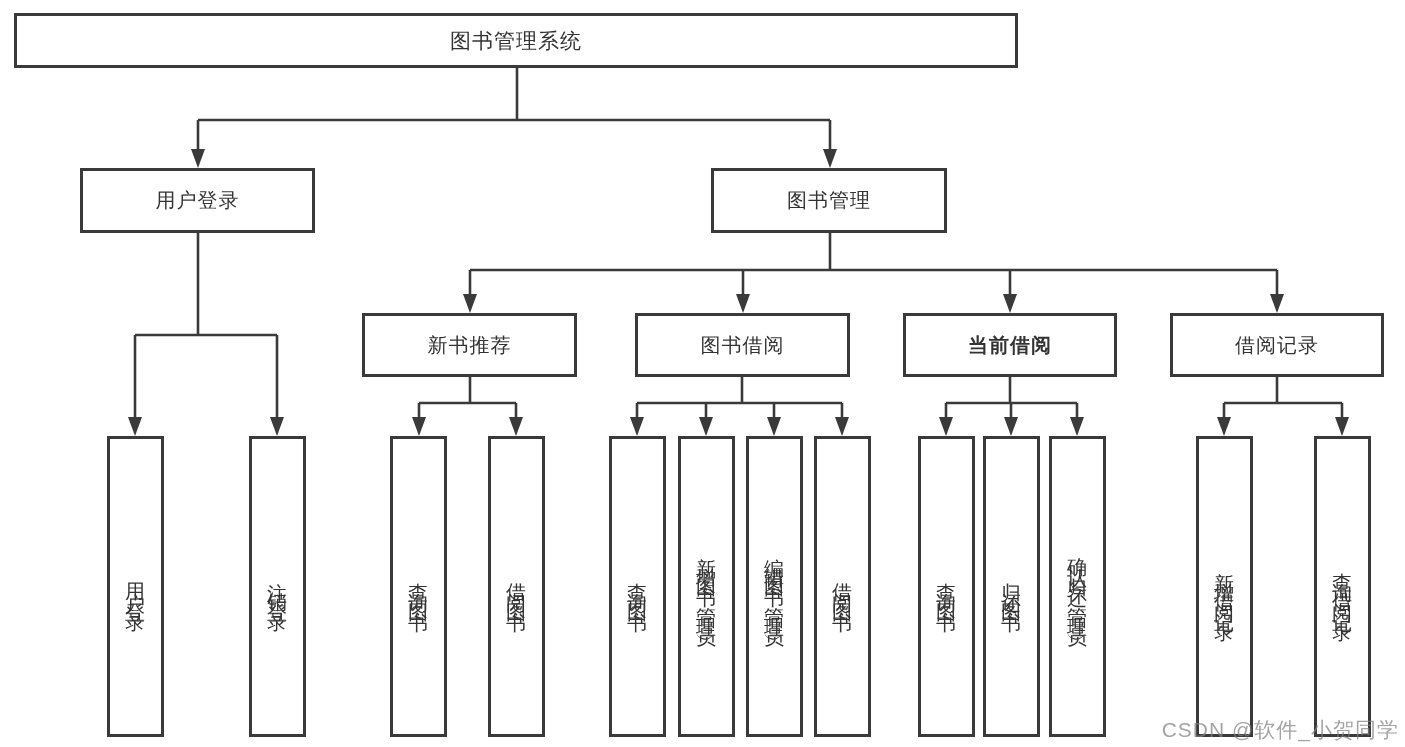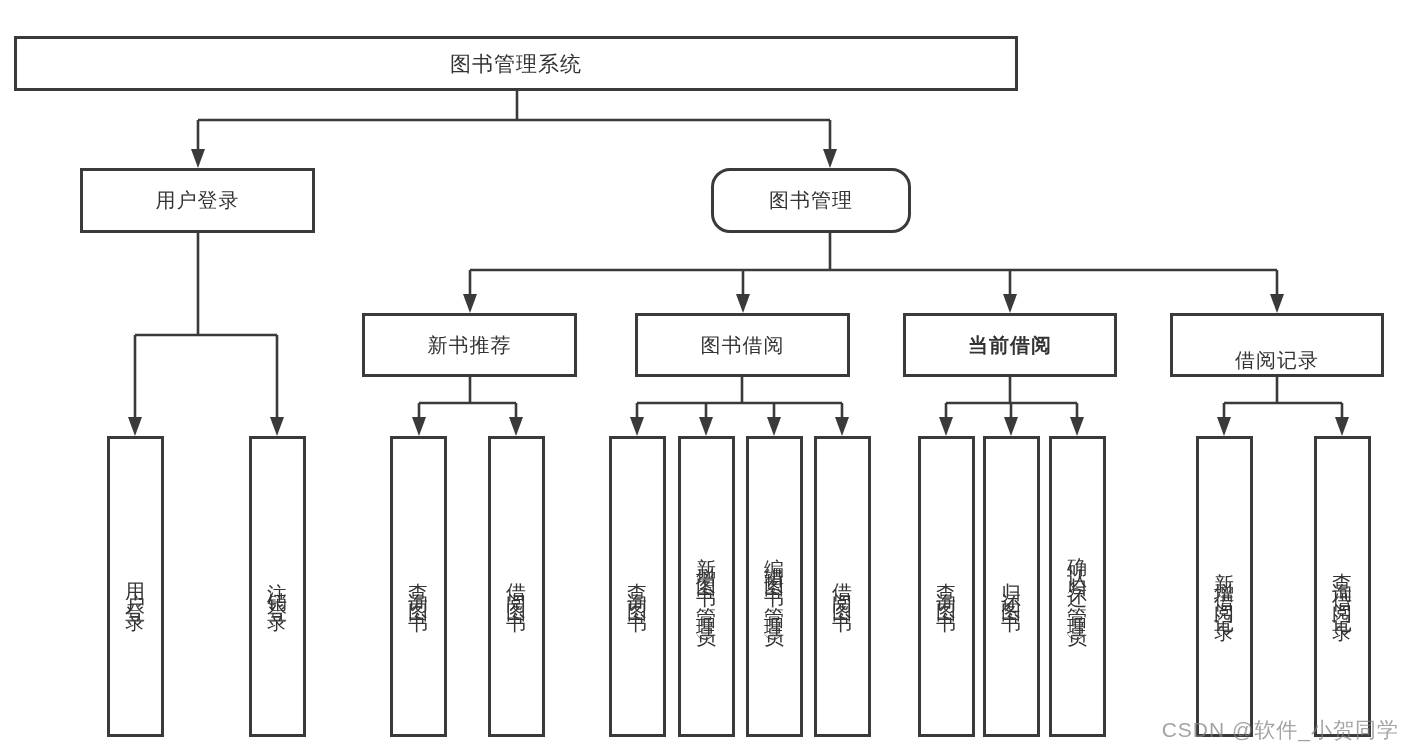--- a/index.html
+++ b/index.html
@@ -129,41 +129,41 @@
       <polygon points="767,417 781,417 774,436"></polygon>
       <polygon points="835,417 849,417 842,436"></polygon>
       <polygon points="939,417 953,417 946,436"></polygon>
       <polygon points="1004,417 1018,417 1011,436"></polygon>
       <polygon points="1070,417 1084,417 1077,436"></polygon>
       <polygon points="1217,417 1231,417 1224,436"></polygon>
       <polygon points="1335,417 1349,417 1342,436"></polygon>
     </g>
   </svg>
 
-  <div class="node hbox root" style="left:14px; top:13px; width:1004px; height:55px;margin-top:23px;">
+  <div class="node hbox root" style="left:14px; top:13px; width:1004px; height:55px;">
     <span>图书管理系统</span>
   </div>
 
   <div class="node hbox" style="left:80px; top:168px; width:235px; height:65px;">
     <span>用户登录</span>
   </div>
-  <div class="node hbox" style="left:711px; top:168px; width:200px; height:65px;border-radius:19px;">
+  <div class="node hbox" style="left:711px; top:168px; width:236px; height:65px;">
     <span>图书管理</span>
   </div>
 
   <div class="node hbox" style="left:635px; top:313px; width:215px; height:64px;">
     <span>图书借阅</span>
   </div>
   <div class="node hbox" style="left:362px; top:313px; width:215px; height:64px;">
     <span>新书推荐</span>
   </div>
   <div class="node hbox" style="left:903px; top:313px; width:214px; height:64px;font-weight:bold;">
     <span>当前借阅</span>
   </div>
-  <div class="node hbox" style="left:1170px; top:313px; width:214px; height:64px;align-items:flex-end;">
+  <div class="node hbox" style="left:1170px; top:313px; width:214px; height:64px;">
     <span>借阅记录</span>
   </div>
 
   <div class="node vbox" style="left:107px;">
     <span>用户登录</span>
   </div>
   <div class="node vbox" style="left:249px;">
     <span>注销登录</span>
   </div>
 

